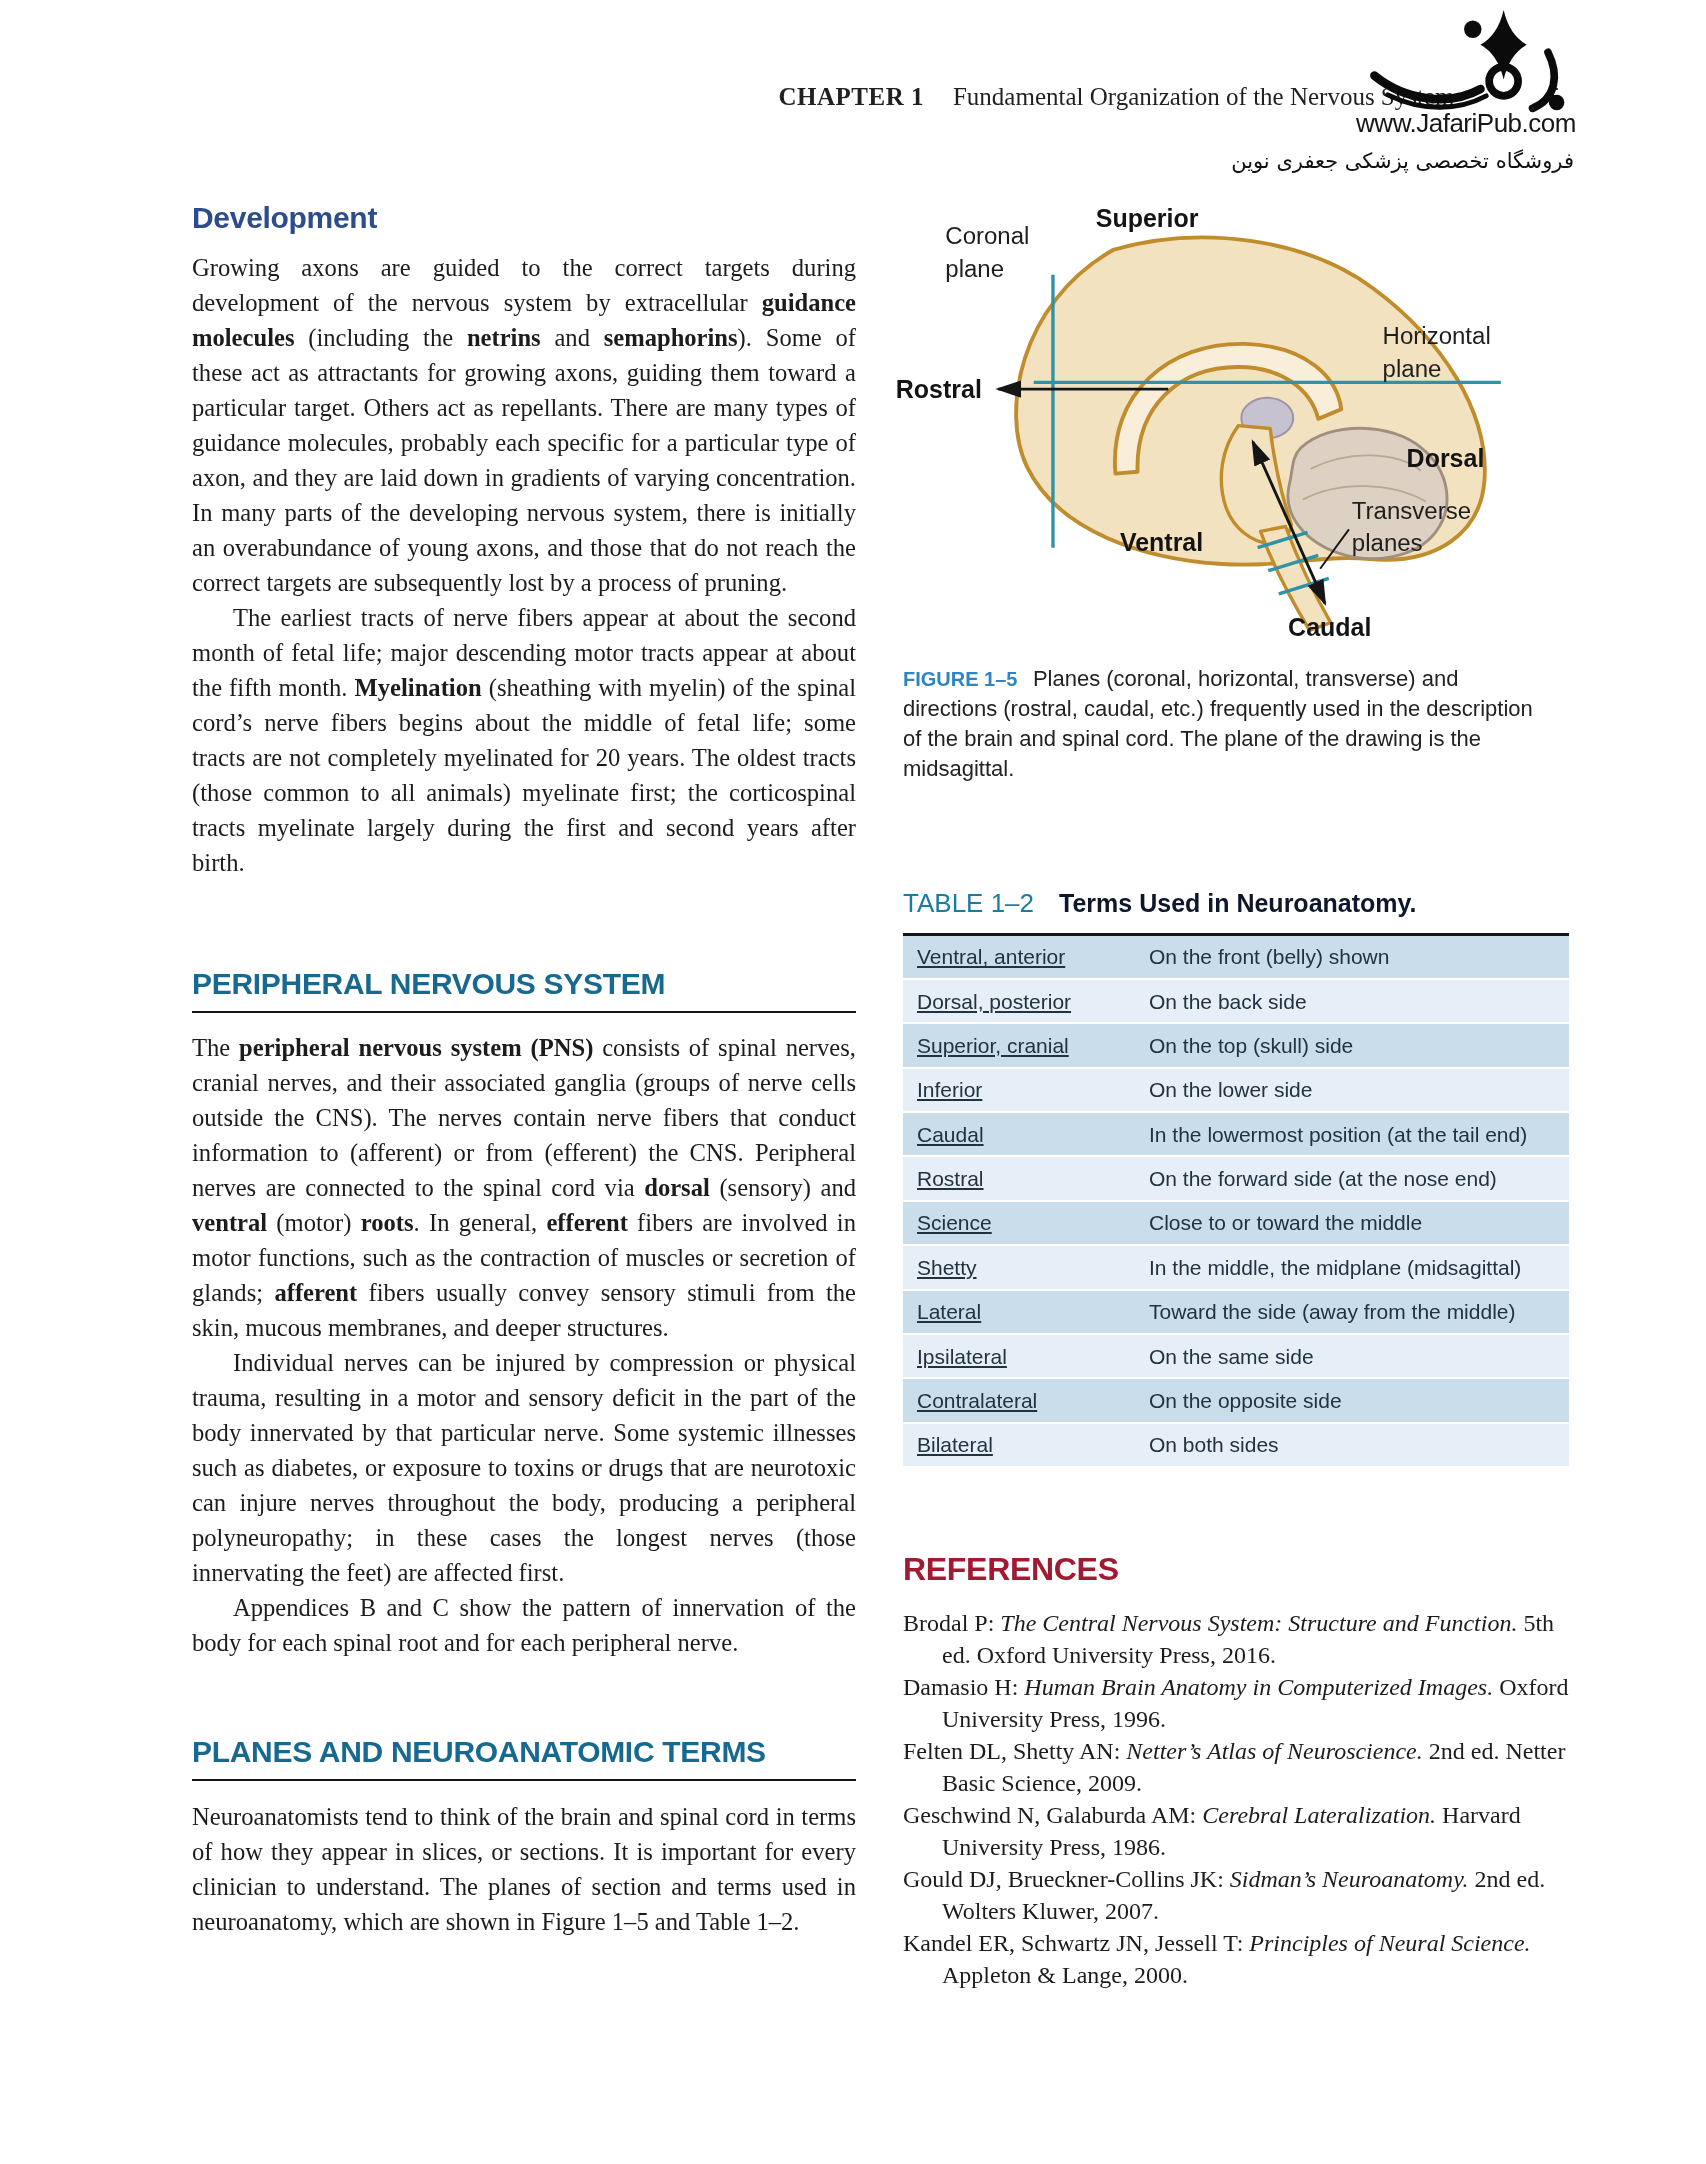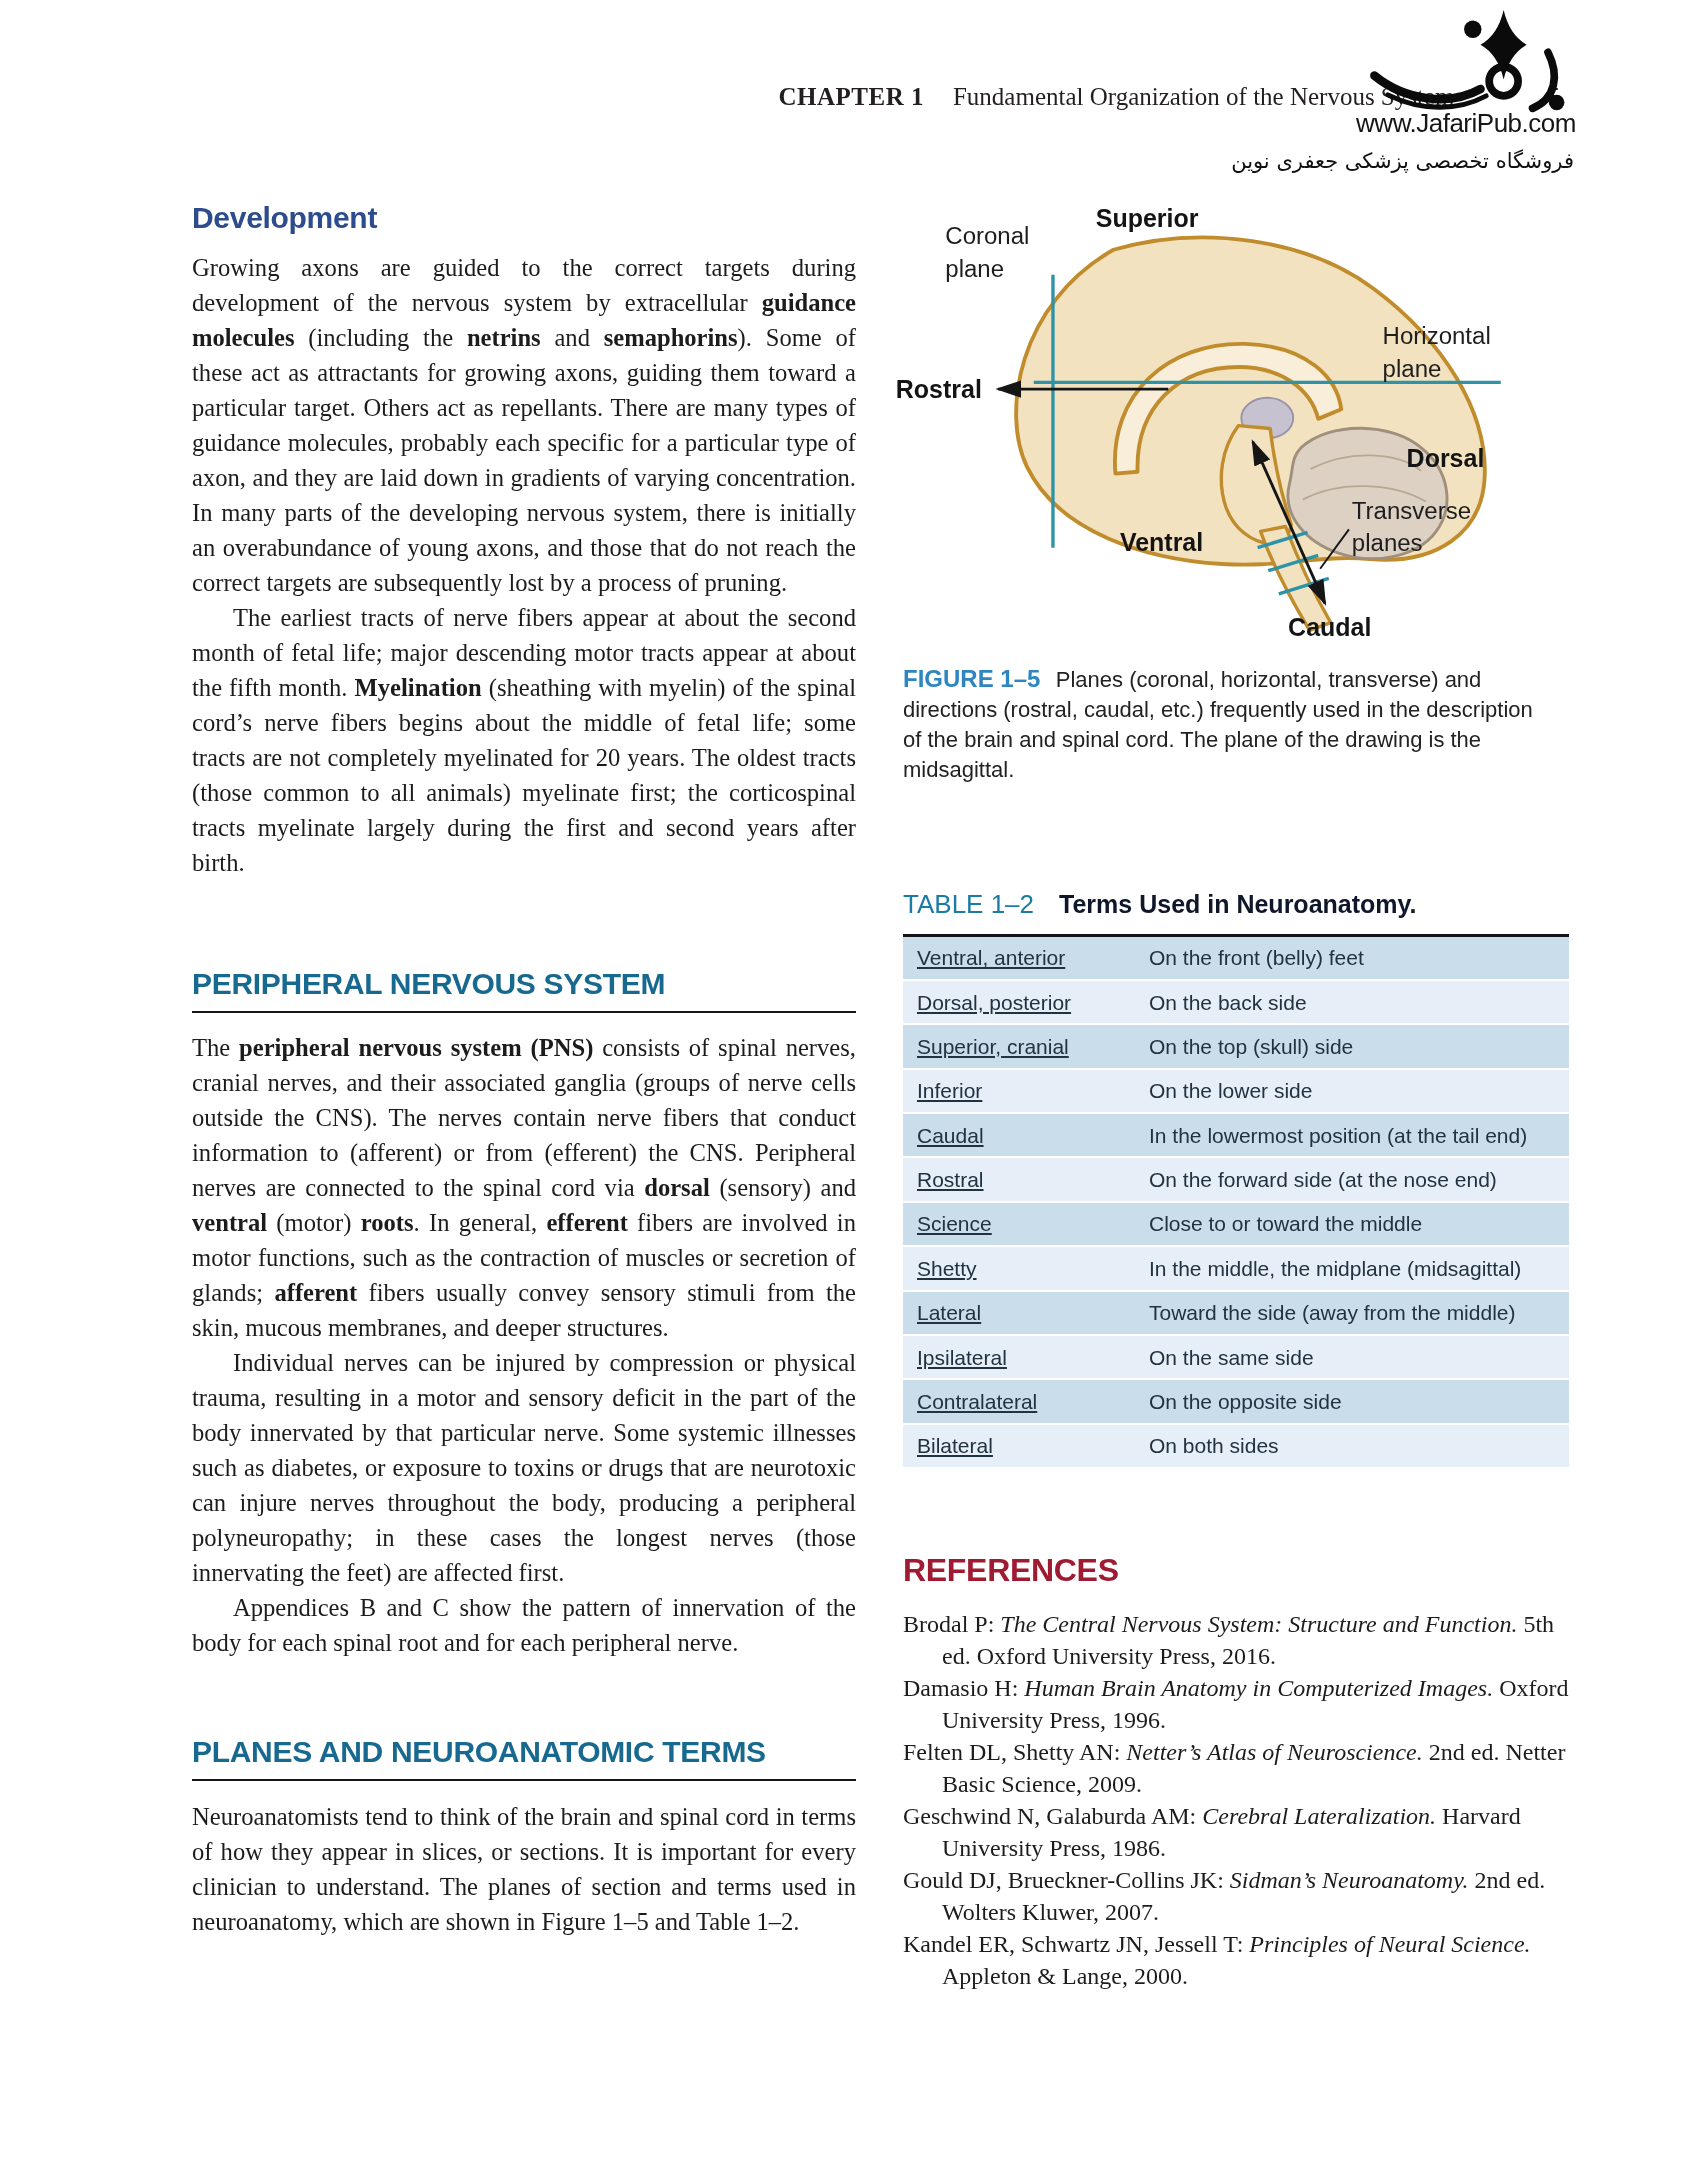--- a/index.html
+++ b/index.html
@@ -43,21 +43,21 @@
   .cereb{fill:#dcd1c3;stroke:#a08f7d;stroke-width:3;}
   .cereb-line{fill:none;stroke:#b7a893;stroke-width:2;}
   .stem{fill:var(--brain-fill);stroke:var(--brain-outline);stroke-width:3.5;stroke-linejoin:round;}
   .thal{fill:#c6c2cf;stroke:#9a93a8;stroke-width:2;}
   .plane-line{stroke:var(--plane-line-teal);stroke-width:3.5;fill:none;}
   .arrow-line{stroke:#161616;stroke-width:3;fill:none;}
   .pointer{stroke:#161616;stroke-width:2;fill:none;}
 
   .fig-caption{margin-top:21px;width:653px;font-family:"Liberation Sans",sans-serif;
                font-size:22px;line-height:30px;color:#222;text-align:left;}
-  .fig-label{color:var(--figure-label-blue);font-weight:700;font-size:24px;margin-right:15.4px;}
+  .fig-label{color:var(--figure-label-blue);font-weight:700;font-size:20px;margin-right:15.4px;}
 
   
   .table-block{margin-top:104px;}
   .table-head{font-family:"Liberation Sans",sans-serif;white-space:nowrap;}
   .table-label{color:var(--table-label-teal);font-weight:400;font-size:26px;margin-right:25px;}
   .table-title{color:#0f172a;font-weight:700;font-size:25px;}
   .ttable{margin-top:13.5px;border-top:3.9px solid #141414;}
   .trow{display:flex;border-bottom:2.9px solid #ffffff;}
   .trow.dark{background:var(--table-row-dark);}
   .trow.light{background:var(--table-row-light);}
@@ -171,21 +171,21 @@
       <span class="fig-label">FIGURE 1–5</span><span>Planes (coronal, horizontal, transverse) and directions (rostral, caudal, etc.) frequently used in the description of the brain and spinal cord. The plane of the drawing is the midsagittal.</span>
     </div>
 
     <div class="table-block">
       <div class="table-head">
         <span class="table-label">TABLE 1–2</span><span class="table-title">Terms Used in Neuroanatomy.</span>
       </div>
       <div class="ttable">
           <div class="trow dark">
             <div class="tcell term">Ventral, anterior</div>
-            <div class="tcell def">On the front (belly) feet</div>
+            <div class="tcell def">On the front (belly) shown</div>
           </div>
           <div class="trow light">
             <div class="tcell term">Dorsal, posterior</div>
             <div class="tcell def">On the back side</div>
           </div>
           <div class="trow dark">
             <div class="tcell term">Superior, cranial</div>
             <div class="tcell def">On the top (skull) side</div>
           </div>
           <div class="trow light">

